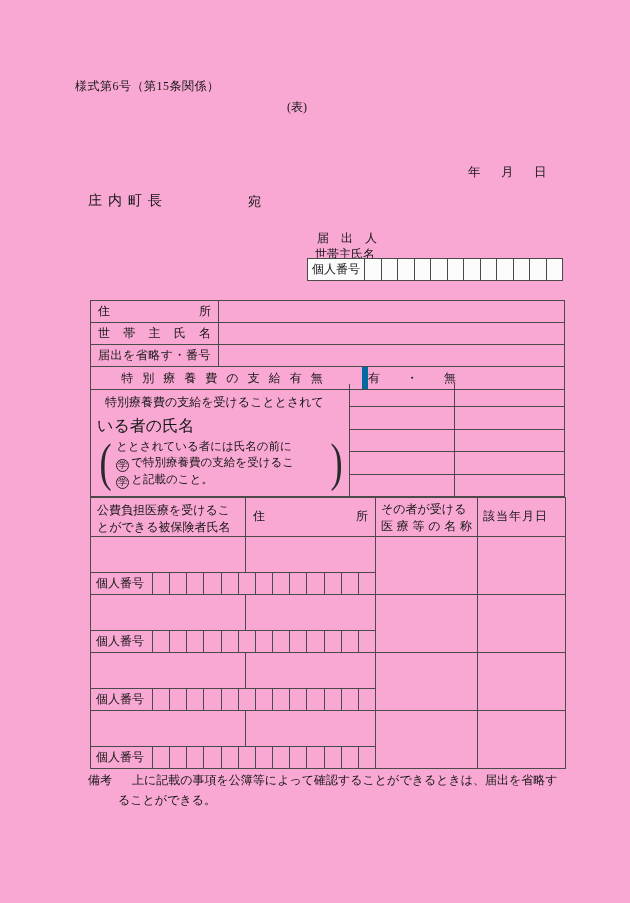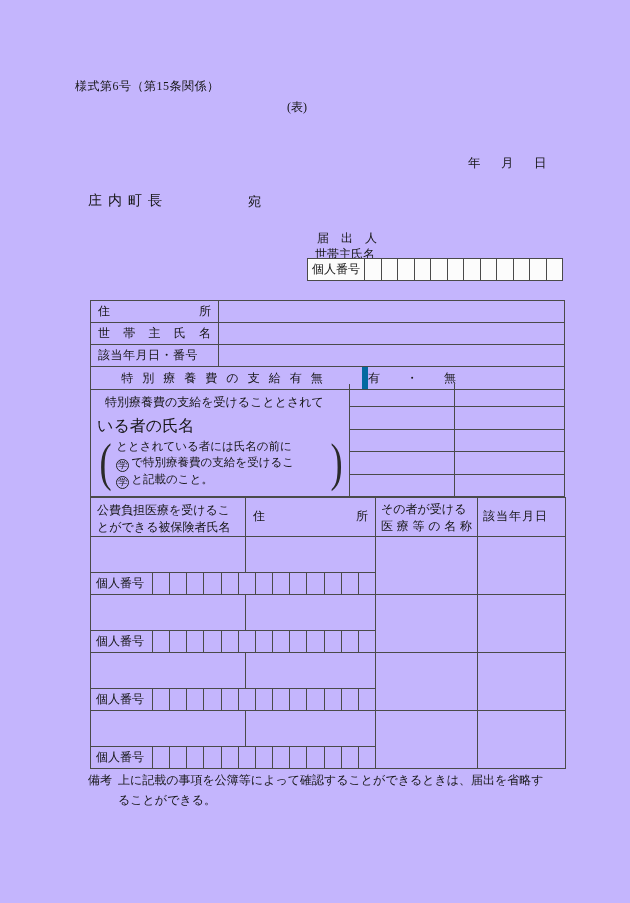--- a/index.html
+++ b/index.html
@@ -1,31 +1,31 @@
 <!DOCTYPE html>
 <html><head>
 <meta charset="utf-8">
 <style>
   html,body { margin:0; padding:0; }
   .page {
     position: relative;
     width: 630px; height: 903px;
-    background: #c4b5fd;
+    background: #f9a8d4;
     color: #161616;
     font-family: "Liberation Serif", "DejaVu Serif", serif;
     font-size: 12px;
     overflow: hidden;
   }
   .abs { position: absolute; white-space: nowrap; }
 
   
   .form-number { left:75px; top:78px; font-size:12px; letter-spacing:0.5px; }
   .side-label  { left:287px; top:99px; font-size:12px; }
   .doc-title   { left:244px; top:117px; font-size:12.5px; letter-spacing:0.5px; }
-  .date-line   { left:468px; top:155px; font-size:12.5px; letter-spacing:4px; }
+  .date-line   { left:468px; top:164px; font-size:12.5px; letter-spacing:4px; }
   .addressee   { left:88px;  top:192px; font-size:14px; letter-spacing:6px; }
   .addressee-suffix { left:248px; top:193px; font-size:13px; }
   .declarant-label  { left:317px; top:230px; font-size:12px; }
   .householder-label{ left:315px; top:246px; font-size:12px; }
 
   
   .pn-grid { display:flex; border:1px solid #4a4a4a; box-sizing:border-box; background:#fcfcfc; }
   .pn-label { display:flex; align-items:center; padding-left:4px; box-sizing:border-box; border-right:1px solid #4a4a4a;font-family:Liberation Serif, serif; }
   .pn-cells { display:flex; flex:1; }
   .pn-cells .cell { flex:1; border-right:1px solid #4a4a4a; }
@@ -76,21 +76,21 @@
   .t2 .rowB td { height:21px; }
   .t2 .pnrow { display:flex; height:21px; }
   .t2 .pnrow .pn-label { width:62px; padding-left:5px; }
   .t2 .pnrow .pn-cells .cell { border-right:1px solid #4a4a4a; }
   .t2 .pnrow .pn-cells .cell:last-child { border-right:none; }
 
   
   .remarks { left:88px; top:770px; width:492px; display:grid; grid-template-columns:30px 1fr;
              font-size:12px; line-height:20px; white-space:normal; }
   .remark-label { grid-column:1; }
-  .remark-line1 { grid-column:2; white-space:nowrap; }
+  .remark-line1 { grid-column:2; white-space:nowrap;margin-left:14px; }
   .remark-line2 { grid-column:2; white-space:nowrap; }
 </style>
 </head>
 <body>
 
 <div class="page">
 
   <div class="abs form-number">様式第6号（第15条関係）</div>
   <div class="abs side-label">(表)</div>
   <div class="abs date-line">年　月　日</div>
@@ -120,21 +120,21 @@
   <div class="abs t1">
     <div class="t1-row">
       <div class="t1-label">住所</div>
       <div class="t1-value"></div>
     </div>
     <div class="t1-row">
       <div class="t1-label">世帯主氏名</div>
       <div class="t1-value"></div>
     </div>
     <div class="t1-row">
-      <div class="t1-label" style="text-align-last:auto; letter-spacing:0.5px;">該当年月日・番号</div>
+      <div class="t1-label" style="text-align-last:auto; letter-spacing:0.5px;">届出を省略す・番号</div>
       <div class="t1-value"></div>
     </div>
     <div class="t1-row t1-row4">
       <div class="t1-label4">特別療養費の支給有無</div>
       <div class="t1-value4">有　・　無</div>
     </div>
   </div>
 
   <div class="abs s2">
     <div class="s2-left">

